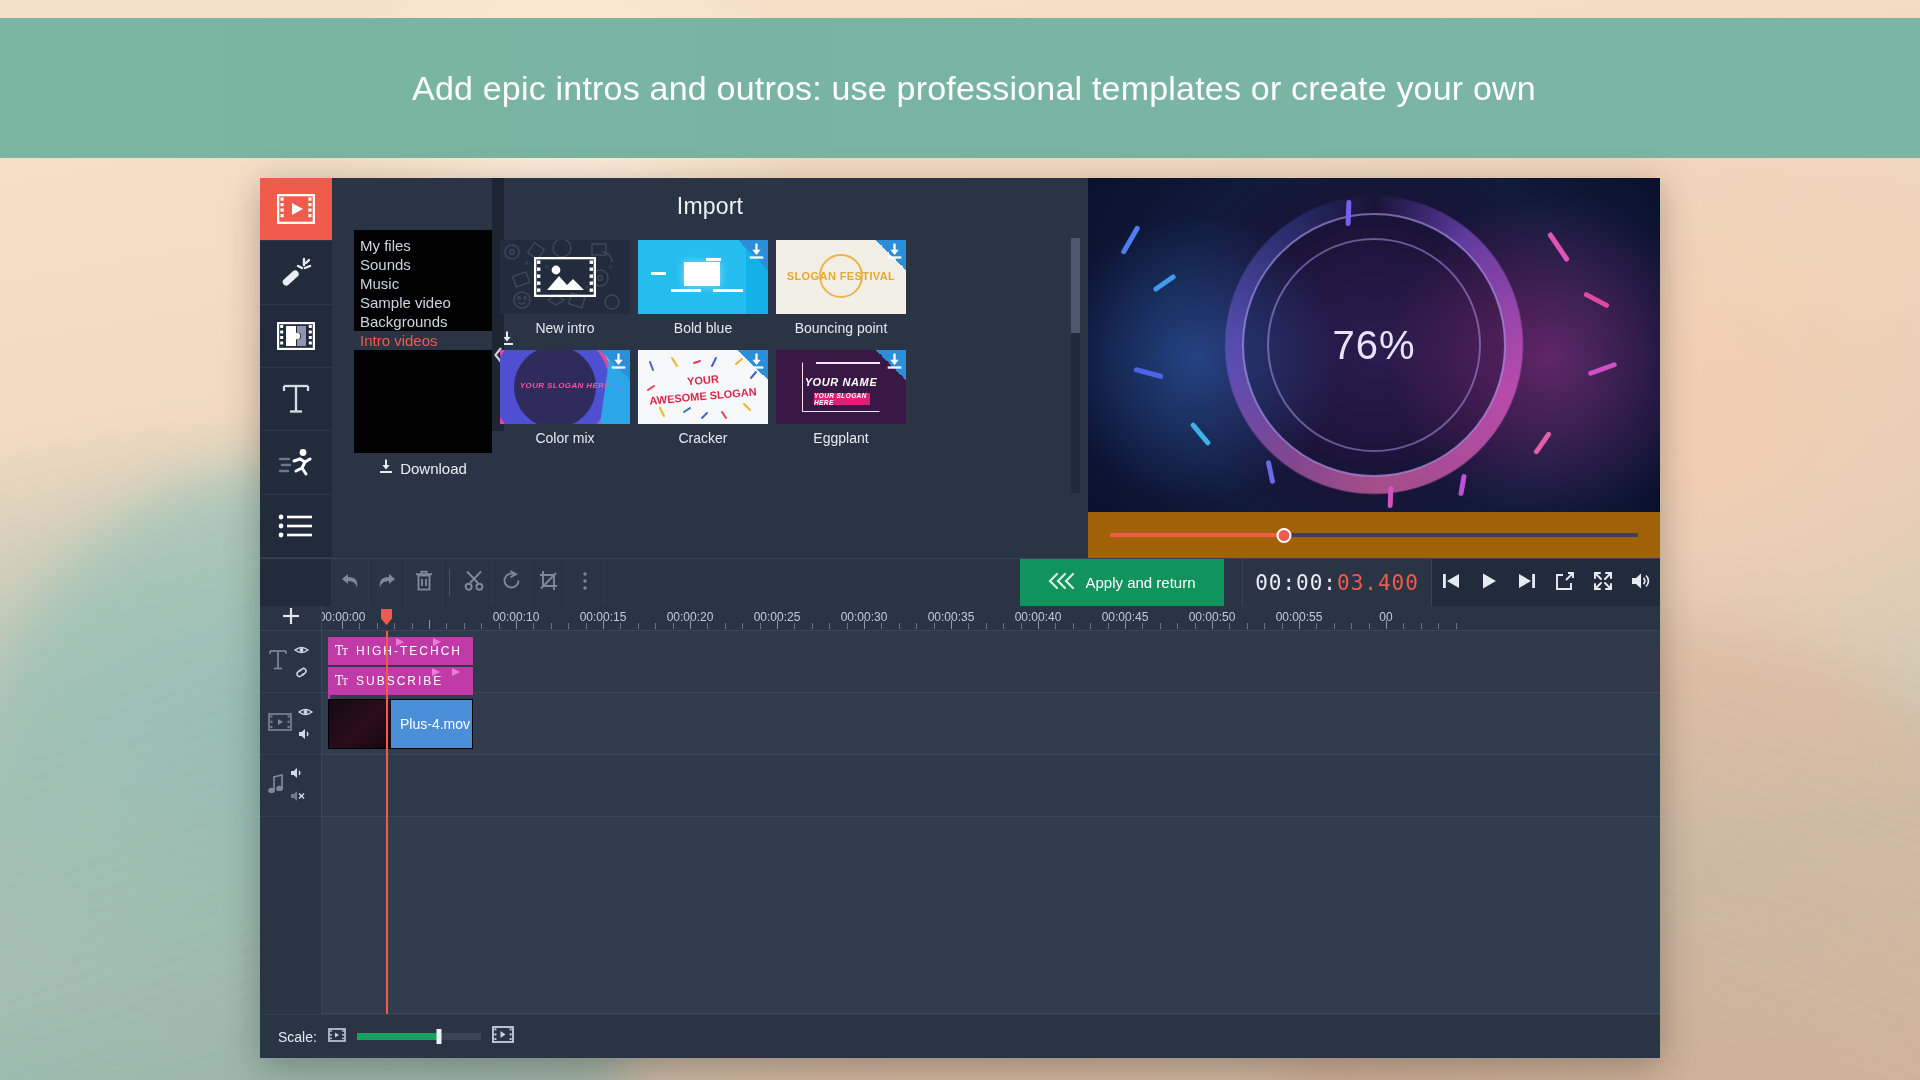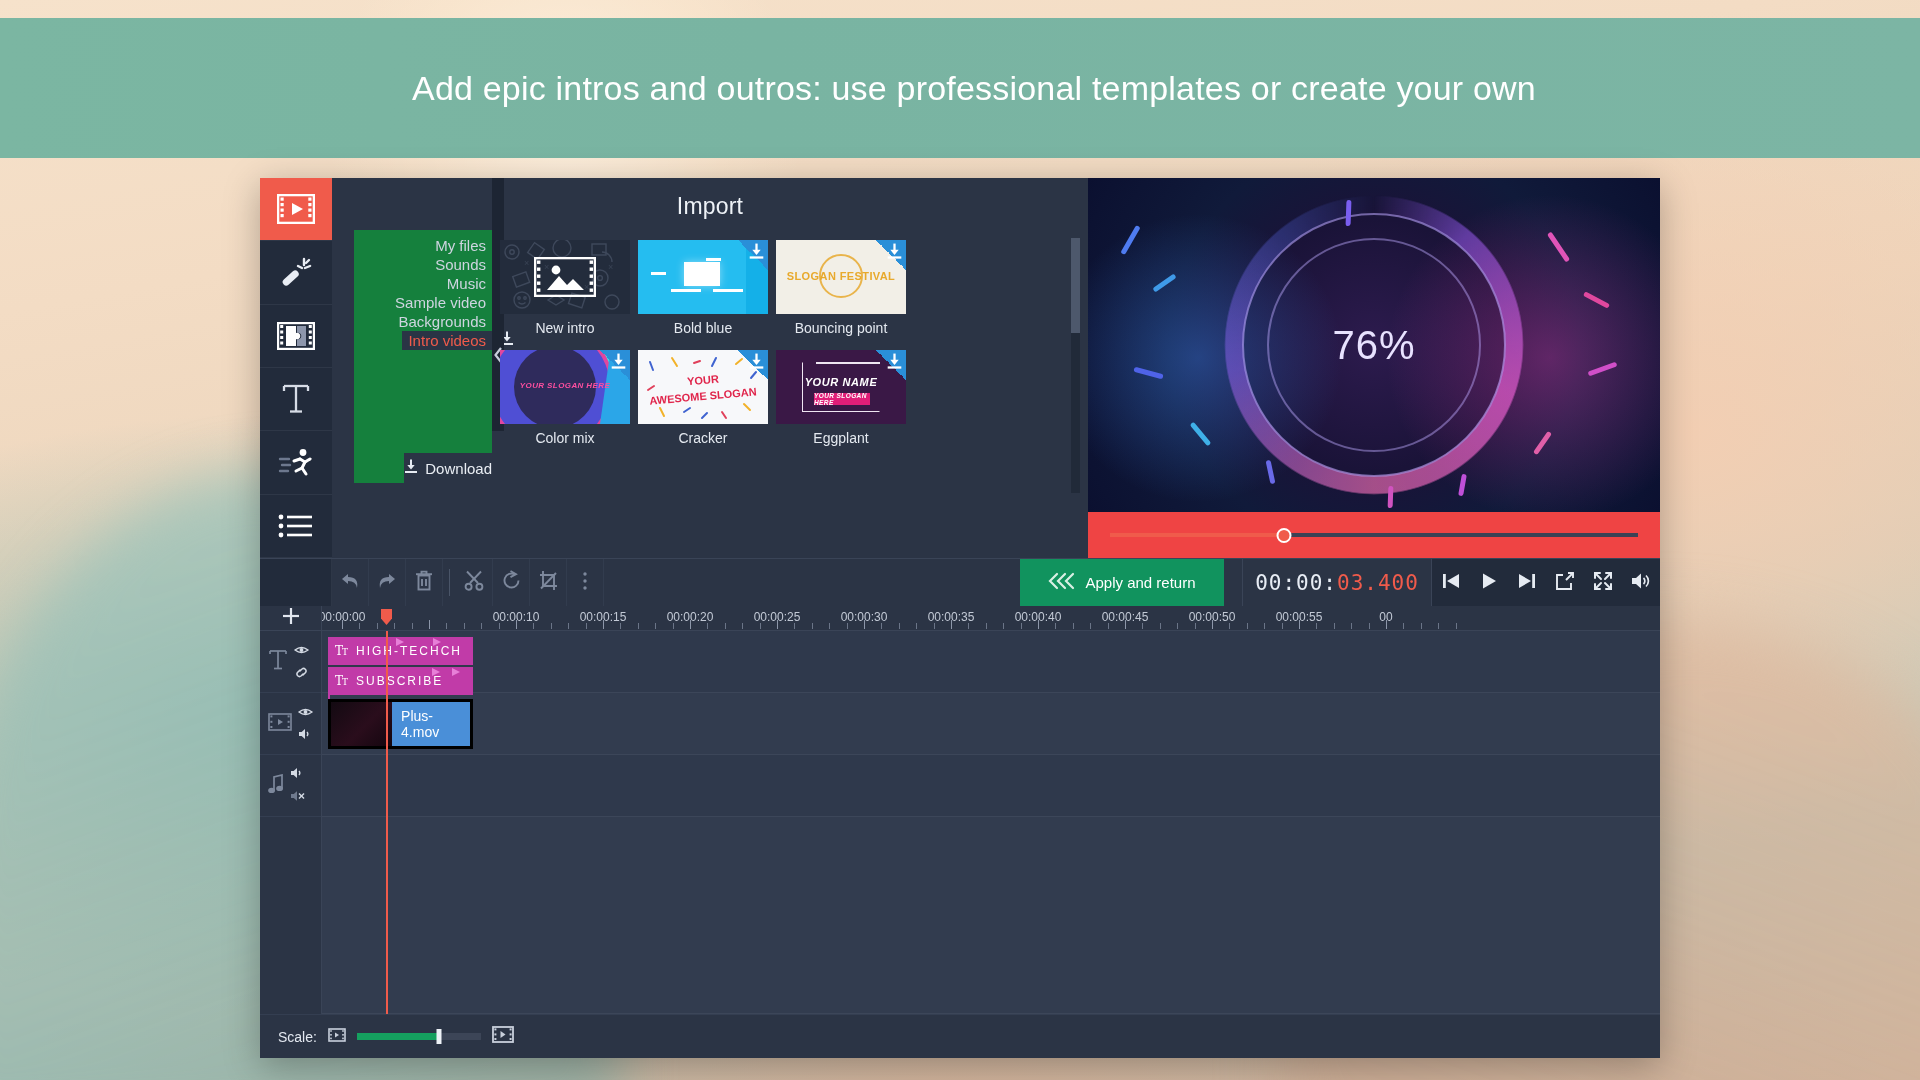--- a/index.html
+++ b/index.html
@@ -72,22 +72,22 @@
   .browser { flex:1; background:#2b3445; position:relative; display:flex; flex-direction:column; }
   .browser-title {
     text-align:center; color:#eef2f7; font-size:23px; font-weight:400;
     padding:15px 0 10px 0; letter-spacing:0.2px;
   }
   .browser-body { display:flex; flex:1; min-height:0; }
 
   
   .cat-col { width:160px; flex-shrink:0; padding-left:22px; }
   .cat-list {
-    background:#15803d; width:138px; height:253px; padding:6px 0 0 0;
-    display:flex; flex-direction:column; position:relative;align-items:flex-end;
+    background:#000000; width:138px; height:253px; padding:6px 0 0 0;
+    display:flex; flex-direction:column; position:relative;
   }
   .cat-item {
     color:#ced5e0; font-size:15px; line-height:19px; padding:0 6px 0 6px;
     white-space:nowrap;
   }
   .cat-item.sel { color:#f05b4b; background:#2a3445; position:relative; }
   .cat-item.sel .dl { position:absolute; right:-22px; top:0px; }
   .cat-download {
     margin-top:auto; height:30px; background:#2b3445;
     display:flex; align-items:center; justify-content:center; gap:7px;
@@ -123,21 +123,21 @@
   .dl-corner svg { position:absolute; right:3px; top:3px; }
 
   
   .grid-scroll {
     position:absolute; right:8px; top:8px; width:9px; height:255px;
     background:#212a39;
   }
   .grid-scroll .thumbbar { width:9px; height:95px; background:#4d586c; }
 
   
-  .preview { width:572px; flex-shrink:0; background:#ef4444; position:relative; }
+  .preview { width:572px; flex-shrink:0; background:#a16207; position:relative; }
   .preview-canvas { position:absolute; left:0; top:0; width:572px; height:334px; overflow:hidden; }
   .pv-bg {
     position:absolute; inset:0;
     background:
       radial-gradient(circle at 50% 50%, #2d1b4e 0%, #1a1338 38%, #101a3a 62%, #0b1030 100%);
   }
   .pv-glowL{position:absolute;left:-40px;top:30px;width:300px;height:300px;border-radius:50%;
     background:radial-gradient(circle,rgba(58,120,220,0.45),rgba(58,120,220,0) 68%);}
   .pv-glowR{position:absolute;right:-60px;top:10px;width:340px;height:340px;border-radius:50%;
     background:radial-gradient(circle,rgba(210,60,170,0.4),rgba(210,60,170,0) 68%);}
@@ -220,21 +220,21 @@
   .lane1 { top:0; height:62px; background:#2f394c; }
   .lane2 { top:62px; height:62px; background:#323c4f; }
   .lane3 { top:124px; height:62px; background:#2f394c; }
   .lane4 { top:186px; bottom:0; background:#323c4f; }
 
   .clip-text {
     position:absolute; background:#c13ba8; color:#fff; display:flex; align-items:center;
     gap:6px; padding-left:7px; font-size:12px; letter-spacing:2px;
   }
   .clip-video {
-    position:absolute; background:#4a8fd8; border:3px solid #000000;
+    position:absolute; background:#4a8fd8; border:1px solid #000000;
     display:flex; align-items:center; color:#fff; font-size:14px;
   }
   .clip-video .thumbpart {
     width:62px; height:100%;
     background:linear-gradient(135deg,#130a12 0%, #2a0d1c 55%, #14060f 100%);
   }
   .clip-video .nm { padding-left:9px; }
   .playhead { position:absolute; top:0; bottom:0; width:2px; background:#f05b4b; }
   .playhead-knob {
     position:absolute; width:11px; height:16px; background:#f05b4b;

